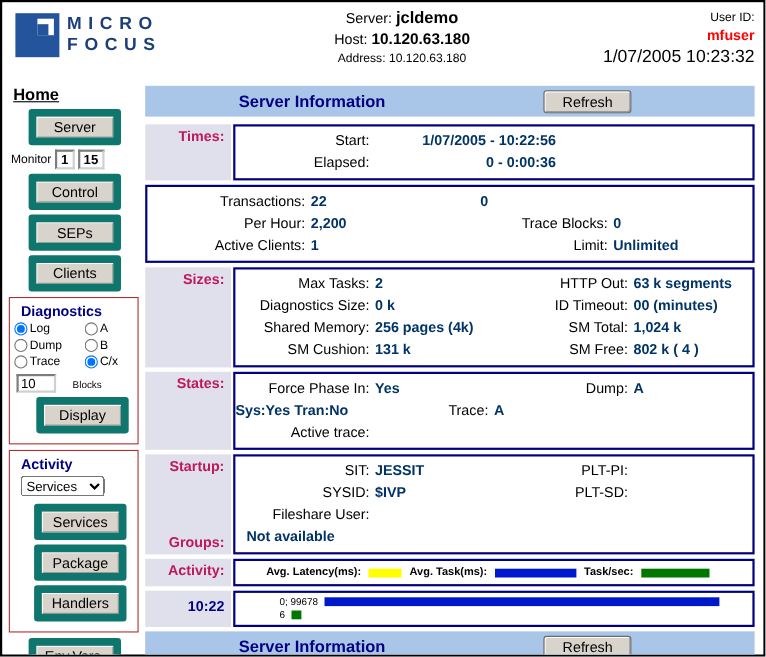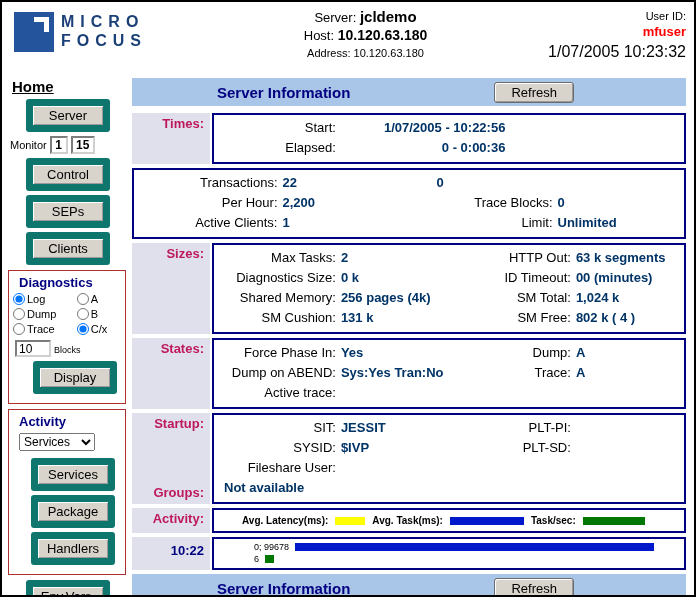--- a/index.html
+++ b/index.html
@@ -34,21 +34,21 @@
           background: #d8d4cc; border: 7px solid #0f766e; border-radius: 3px;
           box-shadow: inset 1px 1px 0 #ffffff, inset -1px -1px 0 #9a9a9a; cursor: pointer; }
   .monitor-row { display: flex; align-items: center; gap: 3px; margin: 2px 0 2px 2px; font-size: 11px; }
   .mon-input { height: 18px; border: 2px inset #d0d0d0; font-size: 12px; font-weight: bold; text-align: center; font-family: inherit; }
   .mon1 { width: 18px; } .mon2 { width: 24px; }
   .red-box { border: 1px solid #b03030; margin: 5px 2px 5px 0; padding: 3px 2px 5px 4px; width: 118px; }
   .group-title { color: #000080; font-weight: bold; font-size: 13px; margin: 1px 0 3px 6px; }
   .radio-grid { display: grid; grid-template-columns: 58% 42%; row-gap: 3px; font-size: 11px; }
   .radio-item { display: flex; align-items: center; gap: 2px; cursor: pointer; }
   .radio-item input { width: 12px; height: 12px; margin: 0; }
-  .blocks-row { display: flex; align-items: flex-end; gap: 3px; margin: 5px 0 2px 2px; }
+  .blocks-row { display: flex; align-items: flex-end; gap: 15px; margin: 5px 0 2px 2px; }
   .blocks-input { width: 36px; height: 17px; border: 2px inset #d0d0d0; font-size: 12px; padding-left: 2px; font-family: inherit; }
   .blocks-label { font-size: 9px; padding-bottom: 2px; }
   .display-btn { margin-left: 20px; margin-top: 4px; }
   .res-select { width: 76px; margin: 1px 0 3px 6px; font-size: 12px; font-family: inherit; }
   .help-label { font-weight: bold; font-size: 18px; margin: 8px 0 1px 2px; }
   .menu-link { display: block; font-size: 13px; color: #000; text-decoration: underline; margin-left: 2px; cursor: pointer; }
 
   
   .main { flex: 1; padding: 2px 8px 0 2px; }
   .bluebar { height: 28px; background: #a9c5e8; display: flex; align-items: center; margin-bottom: 7px; }
@@ -261,21 +261,20 @@
       <div class="section">
         <div class="row-label">States:</div>
         <div class="section-box">
           <div class="prow">
             <span class="c1">Force Phase In:</span>
             <span class="c2">Yes</span>
             <span class="c3">Dump:</span>
             <span class="c4">A</span>
           </div>
           <div class="prow">
-            <span class="c1">Dump on ABEND:</span>
             <span class="c2">Sys:Yes Tran:No</span>
             <span class="c3">Trace:</span>
             <span class="c4">A</span>
           </div>
           <div class="prow">
             <span class="c1">Active trace:</span>
             <span class="c2"></span>
             <span class="c3"></span>
             <span class="c4"></span>
           </div>

